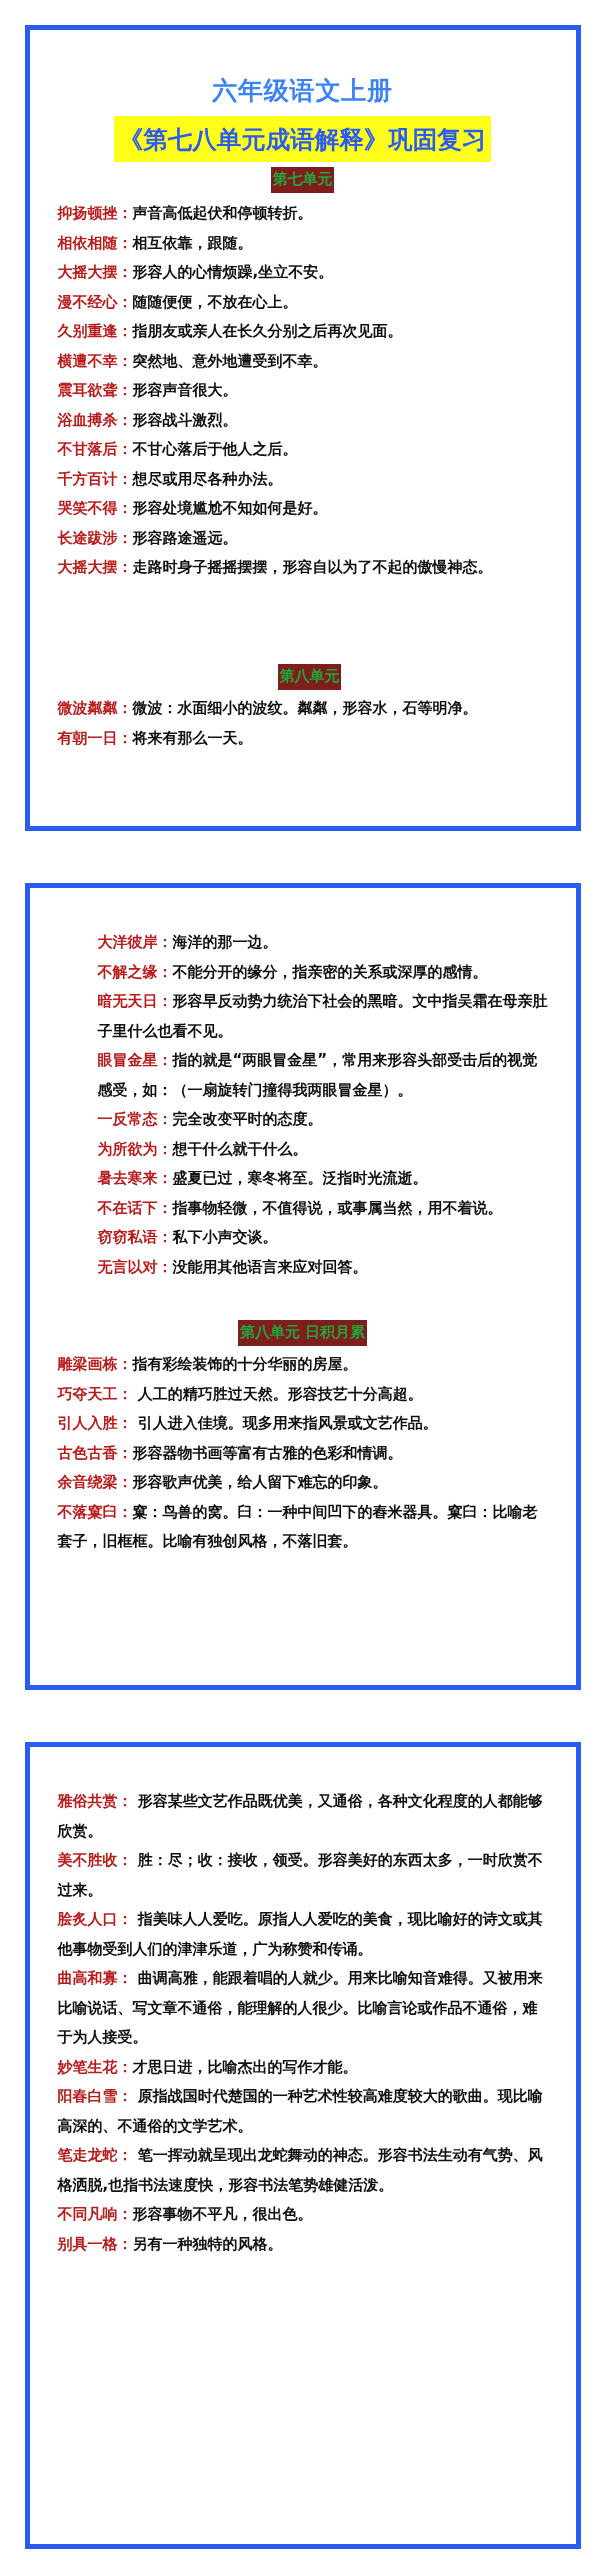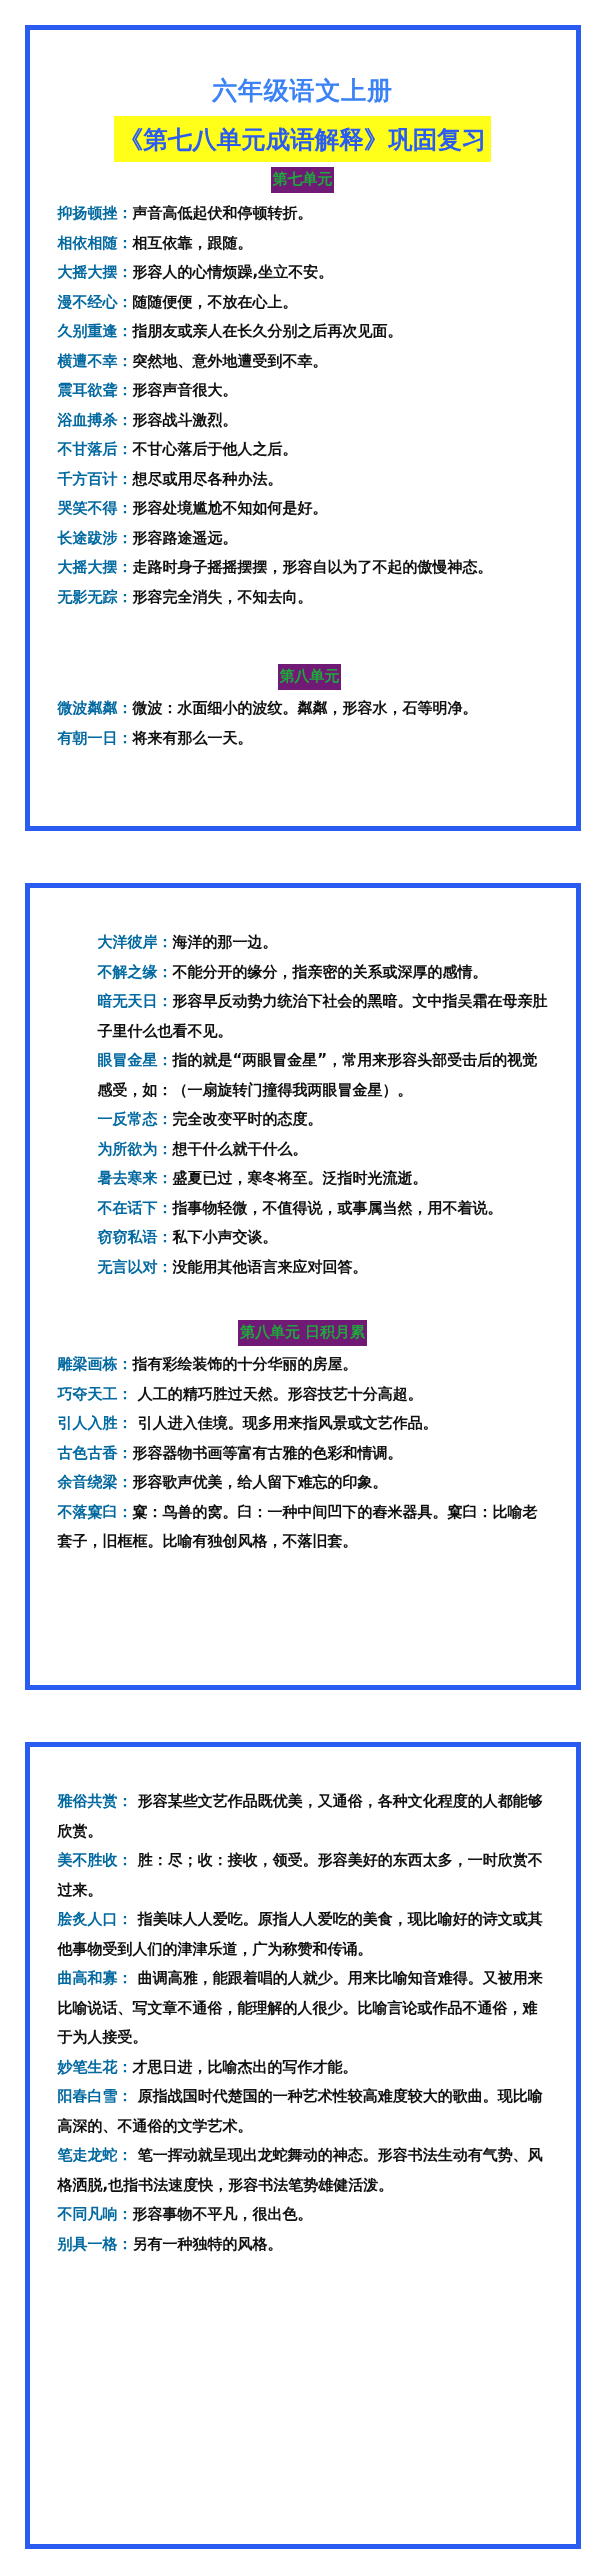--- a/index.html
+++ b/index.html
@@ -6,23 +6,23 @@
   body { width: 606px; height: 2576px; position: relative; font-family: "DejaVu Sans", "Liberation Sans", sans-serif; }
   .panel { position: absolute; left: 24.5px; width: 546px; border: 5.9px solid #2b5cf2; background: #ffffff; }
   #p1 { top: 25px; height: 796px; }
   #p2 { top: 883px; height: 797px; }
   #p3 { top: 1742px; height: 797px; }
   .inner { position: absolute; left: 28px; right: 25px; }
   .title { text-align: center; color: #3b82f6; font-weight: bold; font-size: 25px; letter-spacing: 0.8px; }
   .subtitle-wrap { text-align: center; }
   .subtitle { display: inline-block; background: #ffff1a; color: #2b5cf2; font-weight: bold; font-size: 24.5px; padding: 6.7px 5px; }
   .sec-wrap { text-align: center; }
-  .sec { display: inline-block; background: #701a75; color: #1ea83c; font-weight: bold; font-size: 15px; padding: 3.4px 1.7px; }
+  .sec { display: inline-block; background: #7f1d1d; color: #1ea83c; font-weight: bold; font-size: 15px; padding: 3.4px 1.7px; }
   .entry { font-size: 15px; line-height: 29.5px; font-weight: bold; color: #111111; }
-  .term { color: #0369a1; }
+  .term { color: #b91c1c; }
 </style>
 </head>
 <body>
 
 <div class="panel" id="p1">
   <div class="inner" style="top:44px; left:0; right:0;">
     <div class="title">六年级语文上册</div>
   </div>
   <div class="inner" style="top:80px; left:0; right:0;margin-top:6px;">
     <div class="subtitle-wrap"><span class="subtitle">《第七八单元成语解释》巩固复习</span></div>
@@ -37,21 +37,20 @@
       <div class="entry"><span class="term">漫不经心：</span><span class="def">随随便便，不放在心上。</span></div>
       <div class="entry"><span class="term">久别重逢：</span><span class="def">指朋友或亲人在长久分别之后再次见面。</span></div>
       <div class="entry"><span class="term">横遭不幸：</span><span class="def">突然地、意外地遭受到不幸。</span></div>
       <div class="entry"><span class="term">震耳欲聋：</span><span class="def">形容声音很大。</span></div>
       <div class="entry"><span class="term">浴血搏杀：</span><span class="def">形容战斗激烈。</span></div>
       <div class="entry"><span class="term">不甘落后：</span><span class="def">不甘心落后于他人之后。</span></div>
       <div class="entry"><span class="term">千方百计：</span><span class="def">想尽或用尽各种办法。</span></div>
       <div class="entry"><span class="term">哭笑不得：</span><span class="def">形容处境尴尬不知如何是好。</span></div>
       <div class="entry"><span class="term">长途跋涉：</span><span class="def">形容路途遥远。</span></div>
       <div class="entry"><span class="term">大摇大摆：</span><span class="def">走路时身子摇摇摆摆，形容自以为了不起的傲慢神态。</span></div>
-      <div class="entry"><span class="term">无影无踪：</span><span class="def">形容完全消失，不知去向。</span></div>
     </div>
   <div class="inner" style="top:634px; left:0; right:0;padding-left:14px;">
     <div class="sec-wrap"><span class="sec">第八单元</span></div>
   </div>
   <div class="inner" id="p1-list2" style="top:664px;">
       <div class="entry"><span class="term">微波粼粼：</span><span class="def">微波：水面细小的波纹。粼粼，形容水，石等明净。</span></div>
       <div class="entry"><span class="term">有朝一日：</span><span class="def">将来有那么一天。</span></div>
     </div>
 </div>
 

